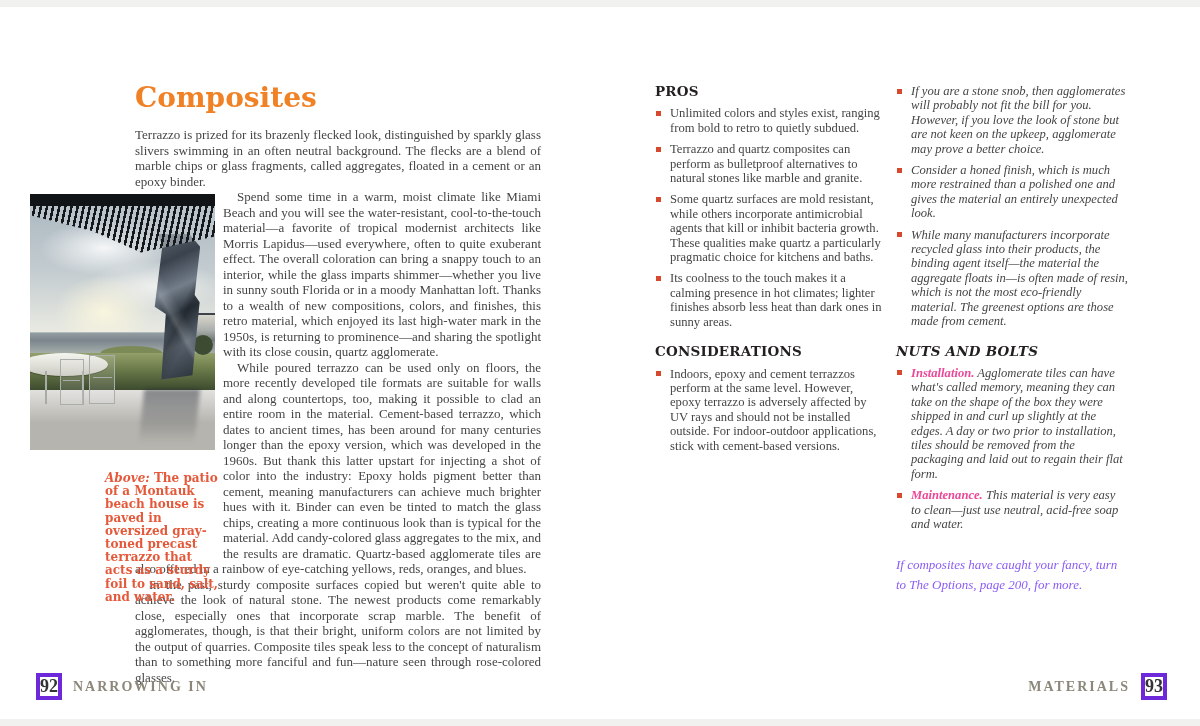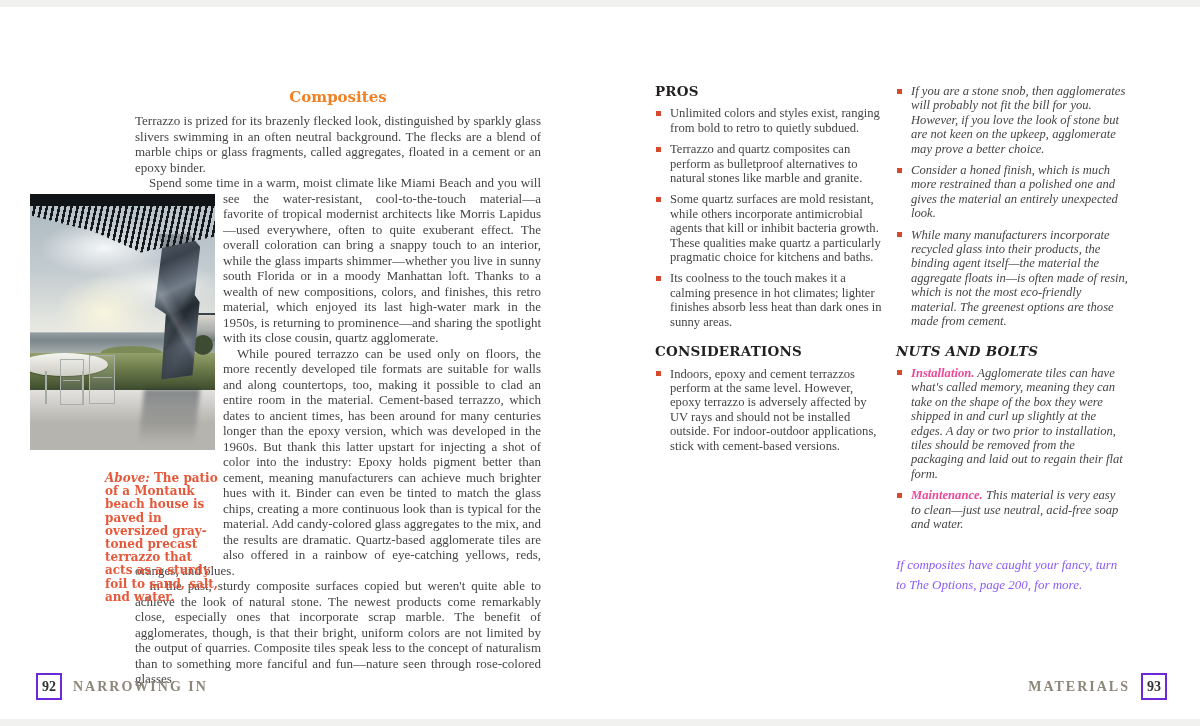--- a/index.html
+++ b/index.html
@@ -8,22 +8,22 @@
   .spread { position:relative; width:1200px; height:726px; background:#ffffff; overflow:hidden; }
 
   .scan-edge { position:absolute; left:0; right:0; height:7px; background:#f1f1f0; }
   .scan-edge.top { top:0; } .scan-edge.bottom { bottom:0; }
 
   
   .left-text { position:absolute; left:135px; top:84px; width:406px; color:#454545;
                font-size:13px; line-height:15.5px; text-align:justify; }
   .float-spacer { float:left; width:0; height:112px; }
   .float-block  { float:left; clear:left; width:88px; height:362px; }
-  .composites-title { font-family:"DejaVu Serif", serif; font-weight:bold; font-size:15px;
-                      line-height:27px; color:#f08125; text-align:center; margin-bottom:2px; }
+  .composites-title { font-family:"DejaVu Serif", serif; font-weight:bold; font-size:28px;
+                      line-height:27px; color:#f08125; text-align:left; margin-bottom:16px; }
   .bodypara { }
   .bodypara.indent { text-indent:14px; }
 
   
   .photo { position:absolute; left:30px; top:194px; width:185px; height:256px; overflow:hidden;
            background:linear-gradient(180deg,#a9b6bf 0%,#c3ccd0 30%,#e3e5df 50%,#efeee4 58%,#e8e8e0 62%); }
   .cloud { position:absolute; border-radius:50%; }
   .cloud.c1 { left:5%; top:10%; width:70%; height:22%;
               background:radial-gradient(ellipse, rgba(255,255,255,.85), rgba(255,255,255,0) 70%); }
   .cloud.c2 { left:30%; top:26%; width:75%; height:20%;
@@ -87,22 +87,22 @@
   ul.blist { list-style:none; }
   ul.blist li { position:relative; padding-left:15px; margin-bottom:7px; }
   .bullet-sq { position:absolute; left:1px; top:4.5px; width:5px; height:5px; background:#d6492f; }
   .blead { font-weight:bold; color:#ec4899; }
   .closing { margin-top:24px; font-size:13px; line-height:20px; color:#8b5cf6; }
 
   
   .footer { position:absolute; top:673px; display:flex; align-items:center; gap:11px; }
   .footer.left { left:36px; }
   .footer.right { right:33px; }
-  .pagenum-box { width:26px; height:27px; border:2px solid #6d28d9; display:flex;
-           align-items:center; justify-content:center; font-weight:bold; font-size:14px; color:#333; }
+  .pagenum-box { width:26px; height:27px; border:4px solid #6d28d9; display:flex;
+           align-items:center; justify-content:center; font-weight:bold; font-size:18px; color:#333; }
   .footer-label { font-weight:bold; font-size:14px; letter-spacing:2px; color:#8c8779; }
 </style>
 </head>
 <body>
 
 <div class="spread">
   <div class="scan-edge top"></div>
   <div class="scan-edge bottom"></div>
 
   <div class="left-text">

